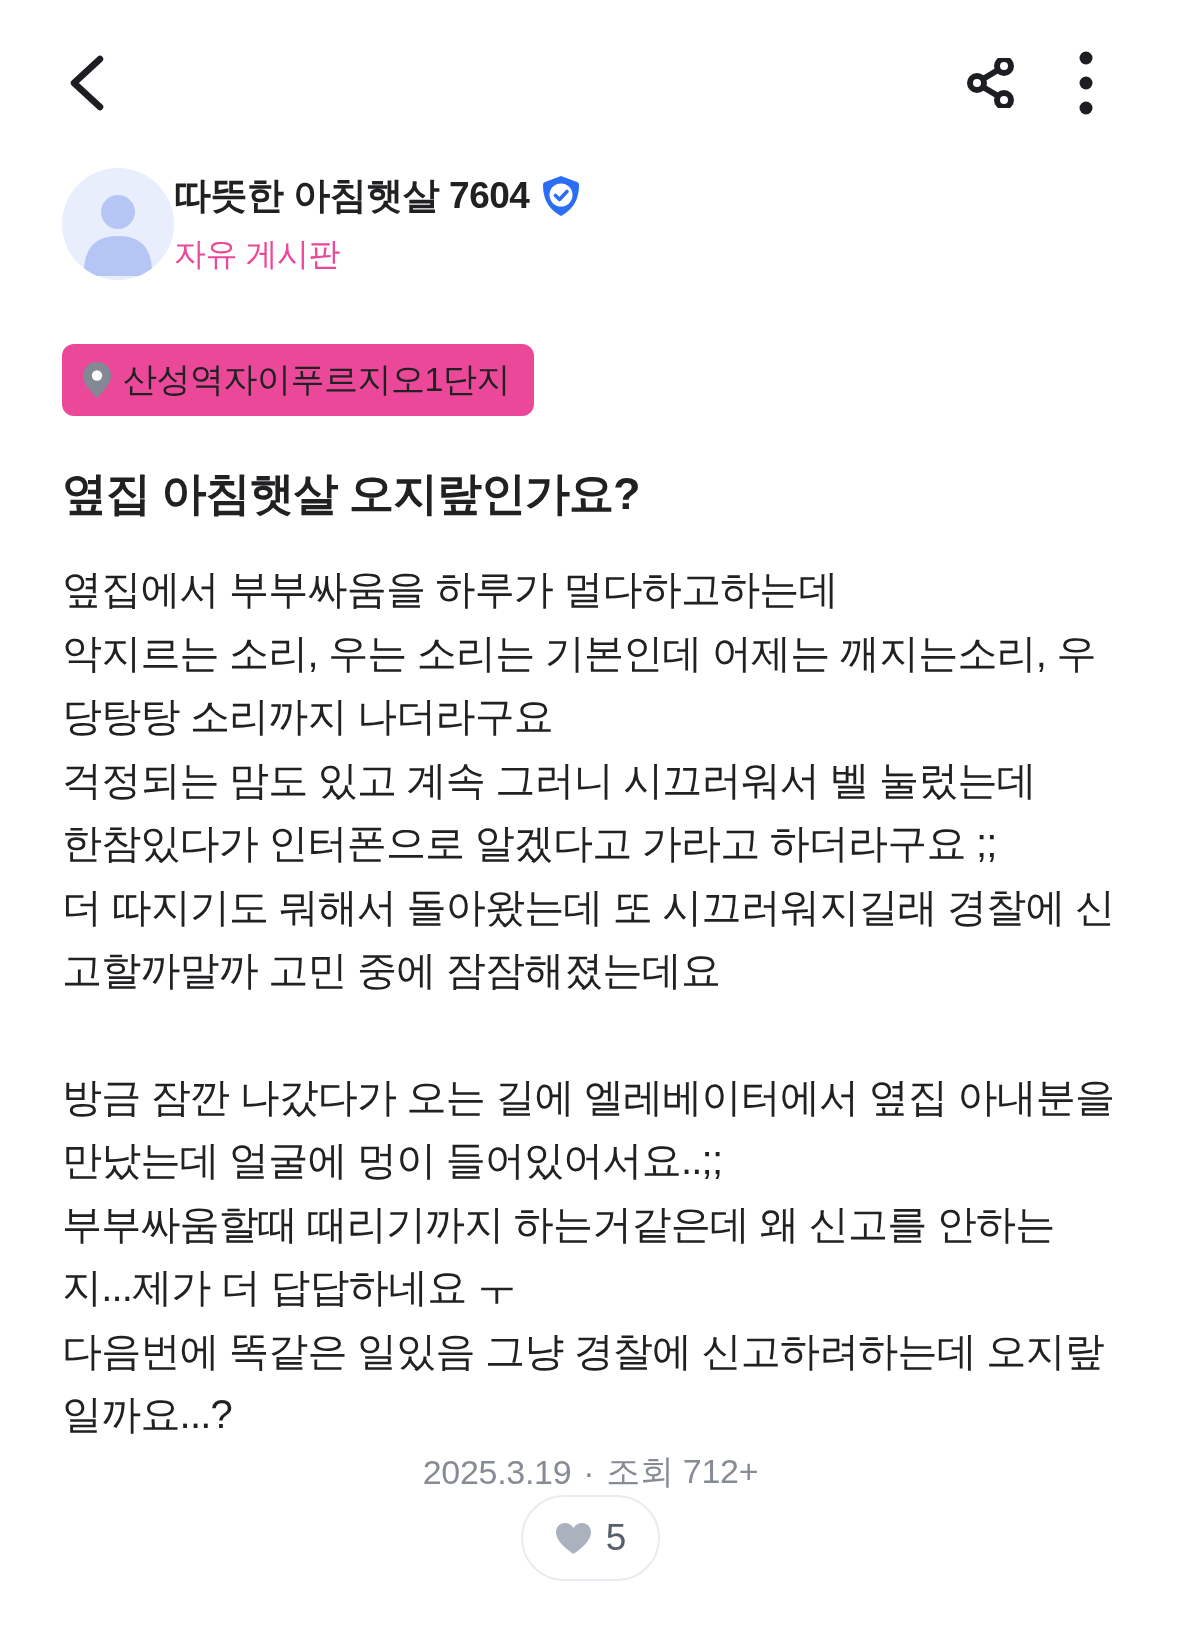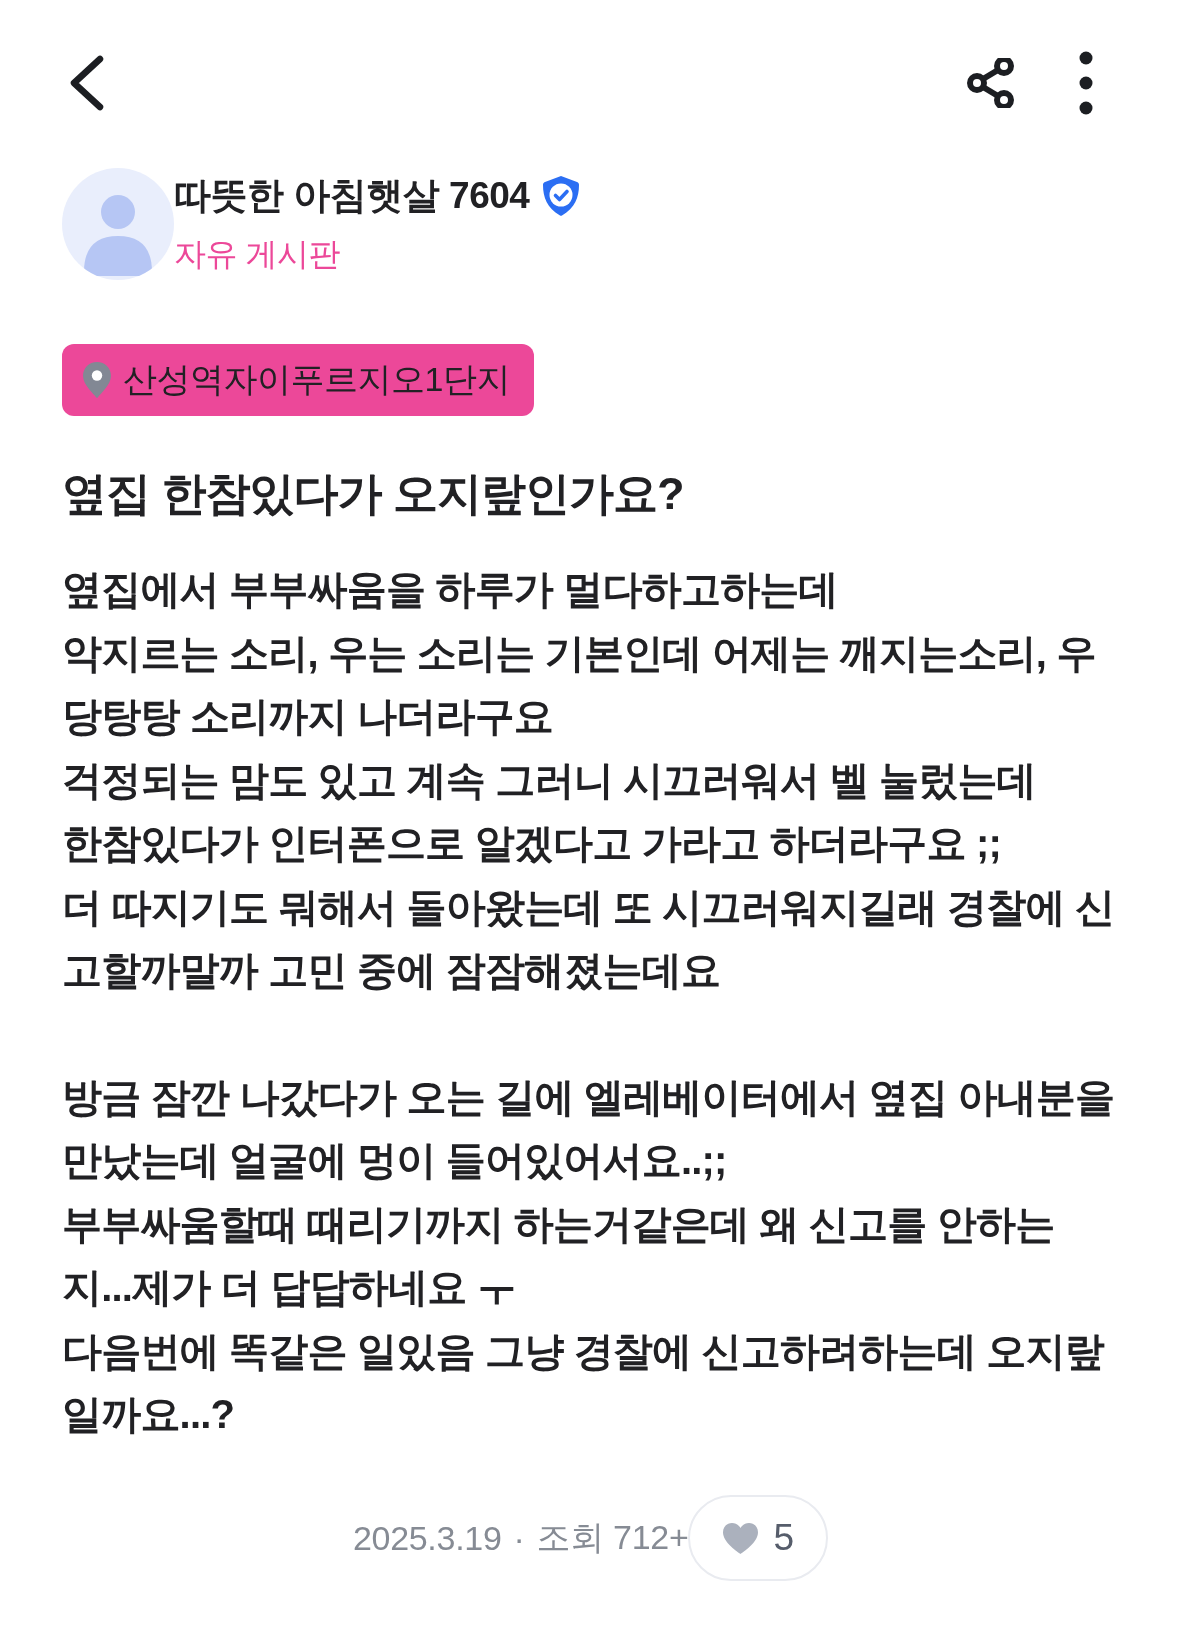--- a/index.html
+++ b/index.html
@@ -95,42 +95,42 @@
   
   .post-title {
     margin: 48px 60px 0 62px;
     font-size: 45px;
     font-weight: 700;
     letter-spacing: -1px;
     color: #212124;
   }
   .post-body {
     margin: 34px 58px 0 62px;
-    font-weight: bold;
   }
   .post-body p {
     font-size: 40px;
     line-height: 63.5px;
     letter-spacing: -0.8px;
     color: #212124;
     white-space: pre-wrap;
     word-break: break-all;
   }
   .post-body p + p { margin-top: 63px; }
 
   
   .post-footer {
     position: absolute;
     left: 0;
     right: 0;
     bottom: 52px;
     display: flex;
     align-items: center;
-    justify-content: center;
+    justify-content: space-between;
     padding: 0 60px 0 62px;
+    flex-direction: column;
   }
   .meta {
     display: flex;
     align-items: center;
     gap: 12px;
     font-size: 34px;
     color: #868b94;
     letter-spacing: -0.3px;
   }
   .like-btn {
@@ -217,21 +217,21 @@
   <span style="display:flex;">
     <svg width="30" height="38" viewBox="0 0 30 38">
       <path d="M15 1 C23 1 29 7 29 15 C29 24 18 33 15.8 36.4 C15.4 37 14.6 37 14.2 36.4 C12 33 1 24 1 15 C1 7 7 1 15 1 Z" fill="#828894"></path>
       <circle cx="15" cy="14.5" r="5.2" fill="#ffffff"></circle>
     </svg>
   </span>
   <span class="location-label">산성역자이푸르지오1단지</span>
 </button>
 
 
-<h1 class="post-title">옆집 한참있다가 오지랖인가요?</h1>
+<h1 class="post-title">옆집 아침햇살 오지랖인가요?</h1>
 
 <div class="post-body">
   <p>옆집에서 부부싸움을 하루가 멀다하고하는데
 악지르는 소리, 우는 소리는 기본인데 어제는 깨지는소리, 우당탕탕 소리까지 나더라구요
 걱정되는 맘도 있고 계속 그러니 시끄러워서 벨 눌렀는데
 한참있다가 인터폰으로 알겠다고 가라고 하더라구요 ;;
 더 따지기도 뭐해서 돌아왔는데 또 시끄러워지길래 경찰에 신고할까말까 고민 중에 잠잠해졌는데요</p>
   <p>방금 잠깐 나갔다가 오는 길에 엘레베이터에서 옆집 아내분을 만났는데 얼굴에 멍이 들어있어서요..;;
 부부싸움할때 때리기까지 하는거같은데 왜 신고를 안하는지...제가 더 답답하네요 ㅜ
 다음번에 똑같은 일있음 그냥 경찰에 신고하려하는데 오지랖일까요...?</p>

